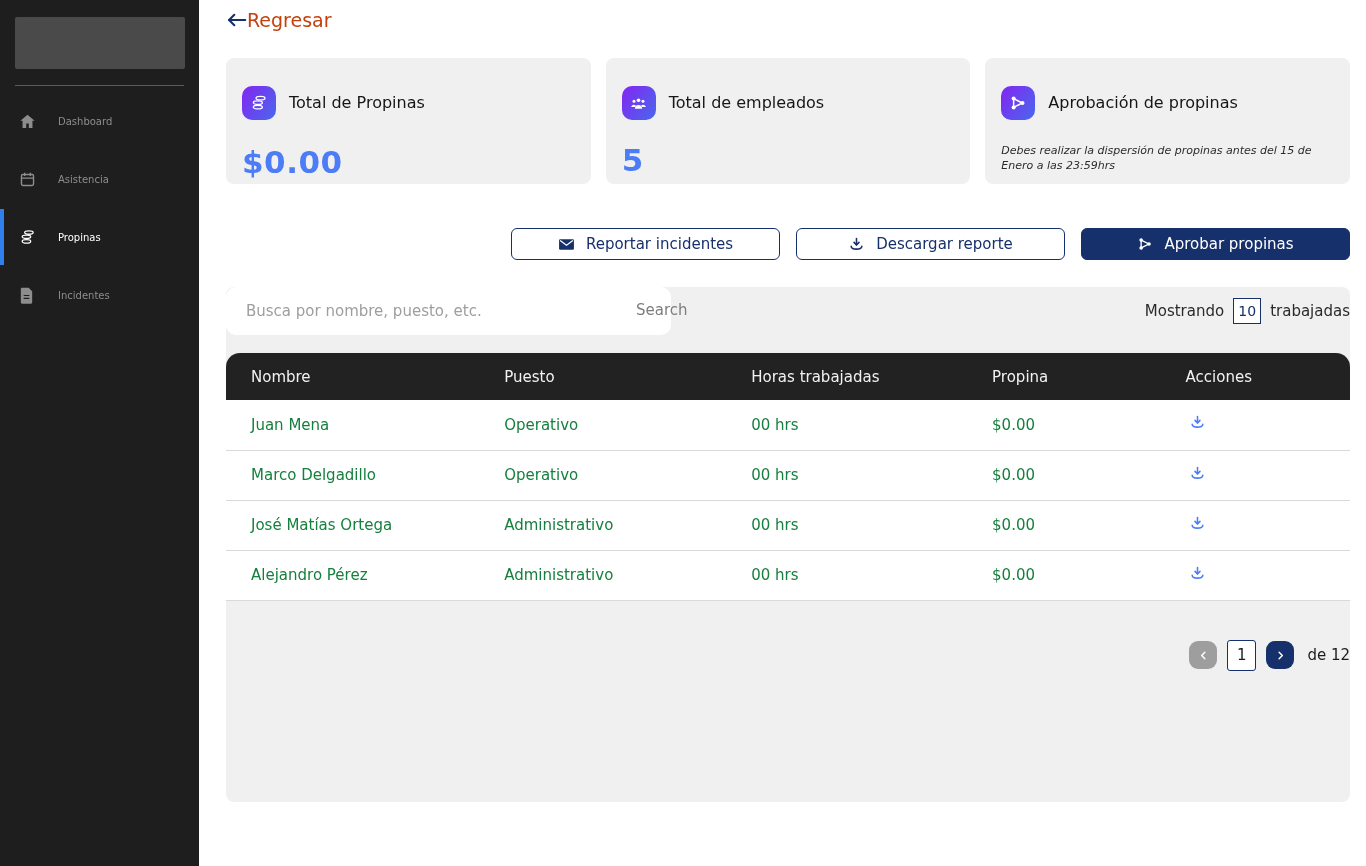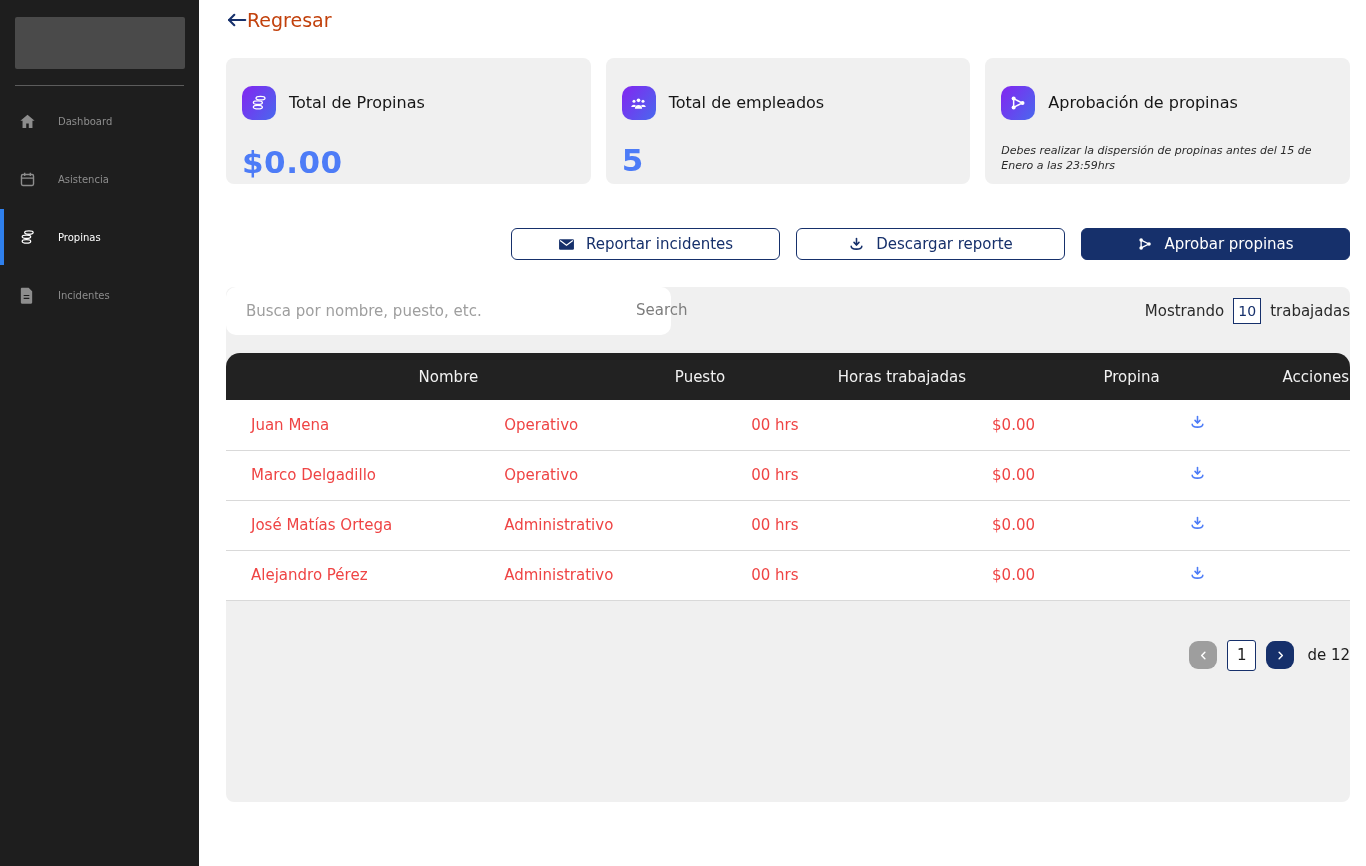--- a/index.html
+++ b/index.html
@@ -69,23 +69,23 @@
   .search-label { position:absolute; left:410px; top:14px; font-size:15px; color:#7d7d7d; cursor:pointer; }
 
   .results { display:flex; align-items:center; gap:9px; font-size:15px; color:#2a2a2a; }
   .count-box { min-width:28px; height:26px; padding:0 4px; background:#ffffff; border:1px solid #16306b;
                display:flex; align-items:center; justify-content:center; font-size:14px; color:#16306b; cursor:text; }
 
   
   .table-wrap { margin-top:18px; border-radius:14px 14px 0 0; overflow:hidden; }
   table { width:100%; border-collapse:collapse; font-size:15px; table-layout:fixed; }
   thead tr { background:#222222; color:#f2f2f2; height:47px; }
-  th { font-weight:400; text-align:right; padding-left:25px; }
+  th { font-weight:400; text-align:left; padding-left:25px; }
   tbody tr { background:#ffffff; height:50px; border-bottom:1px solid #d9d9d9; }
-  td { padding-left:25px; color:#ef4444; }
+  td { padding-left:25px; color:#15803d; }
   .dl-icon { display:inline-flex; color:#4d7cf7; cursor:pointer; padding-left:3px; }
 
   
   .pager { display:flex; align-items:center; justify-content:flex-end; gap:10px; margin-top:39px; }
   .pg-btn { width:28px; height:28px; border-radius:9px; display:flex; align-items:center;
             justify-content:center; cursor:pointer; }
   .pg-prev { background:#9e9e9e; }
   .pg-next { background:#16306b; }
   .pg-page { width:29px; height:31px; background:#ffffff; border:1px solid #16306b; border-radius:3px;
              display:flex; align-items:center; justify-content:center; font-size:15px; color:#1c1c1c; cursor:pointer; }

